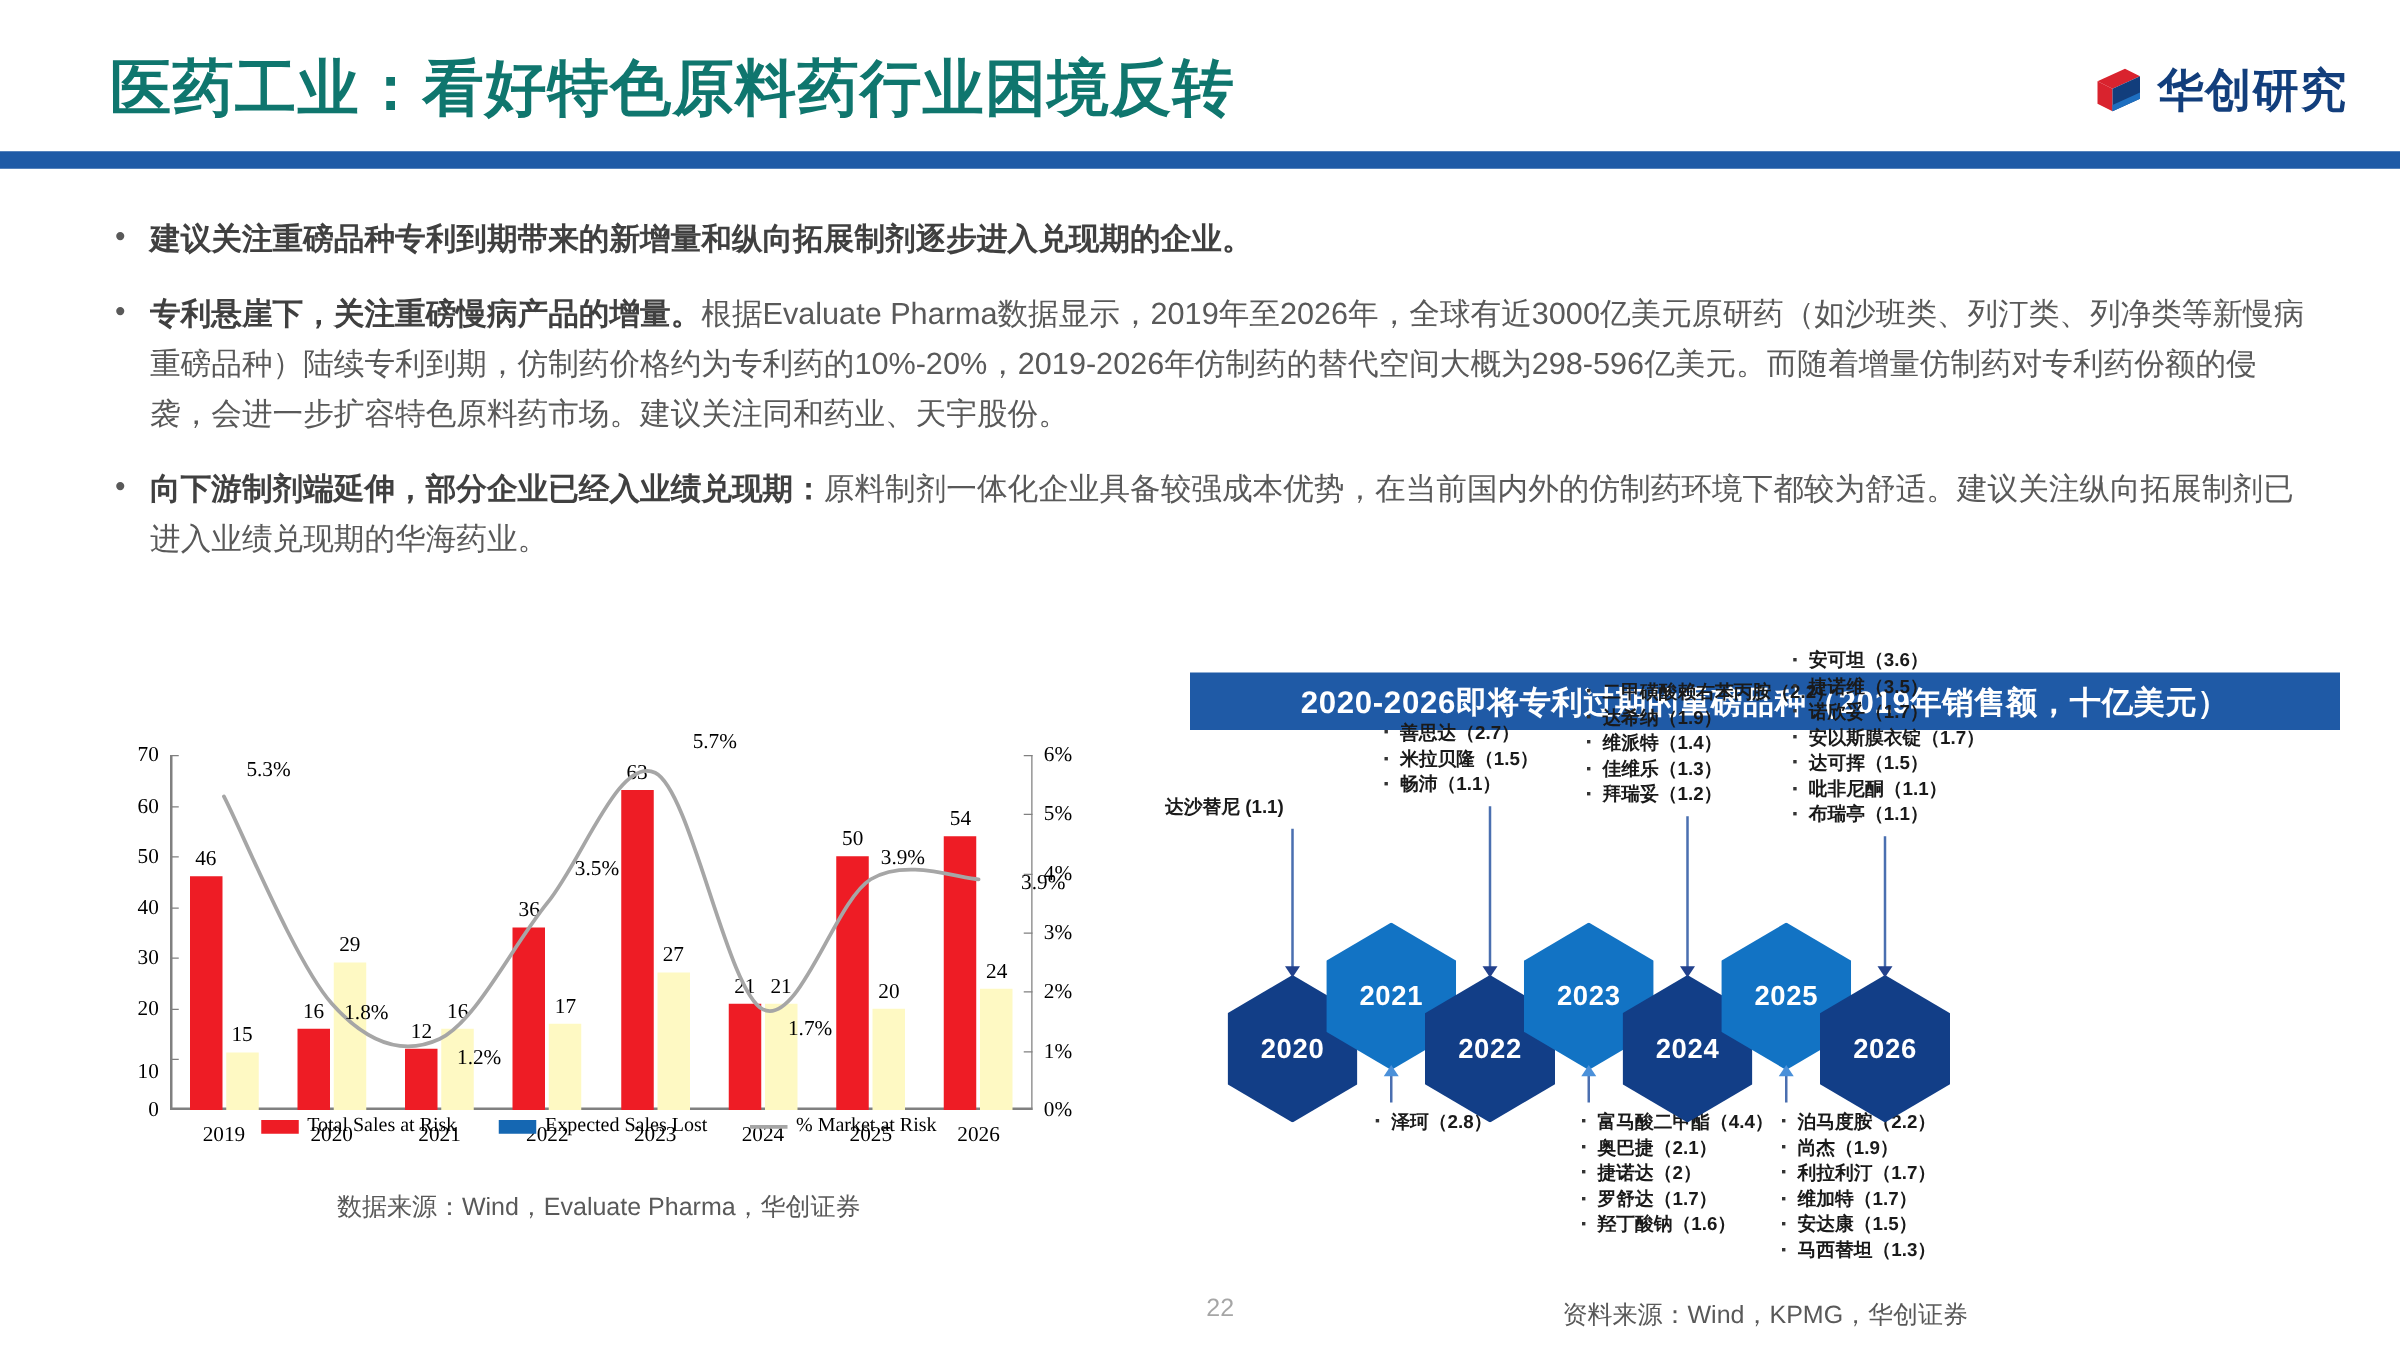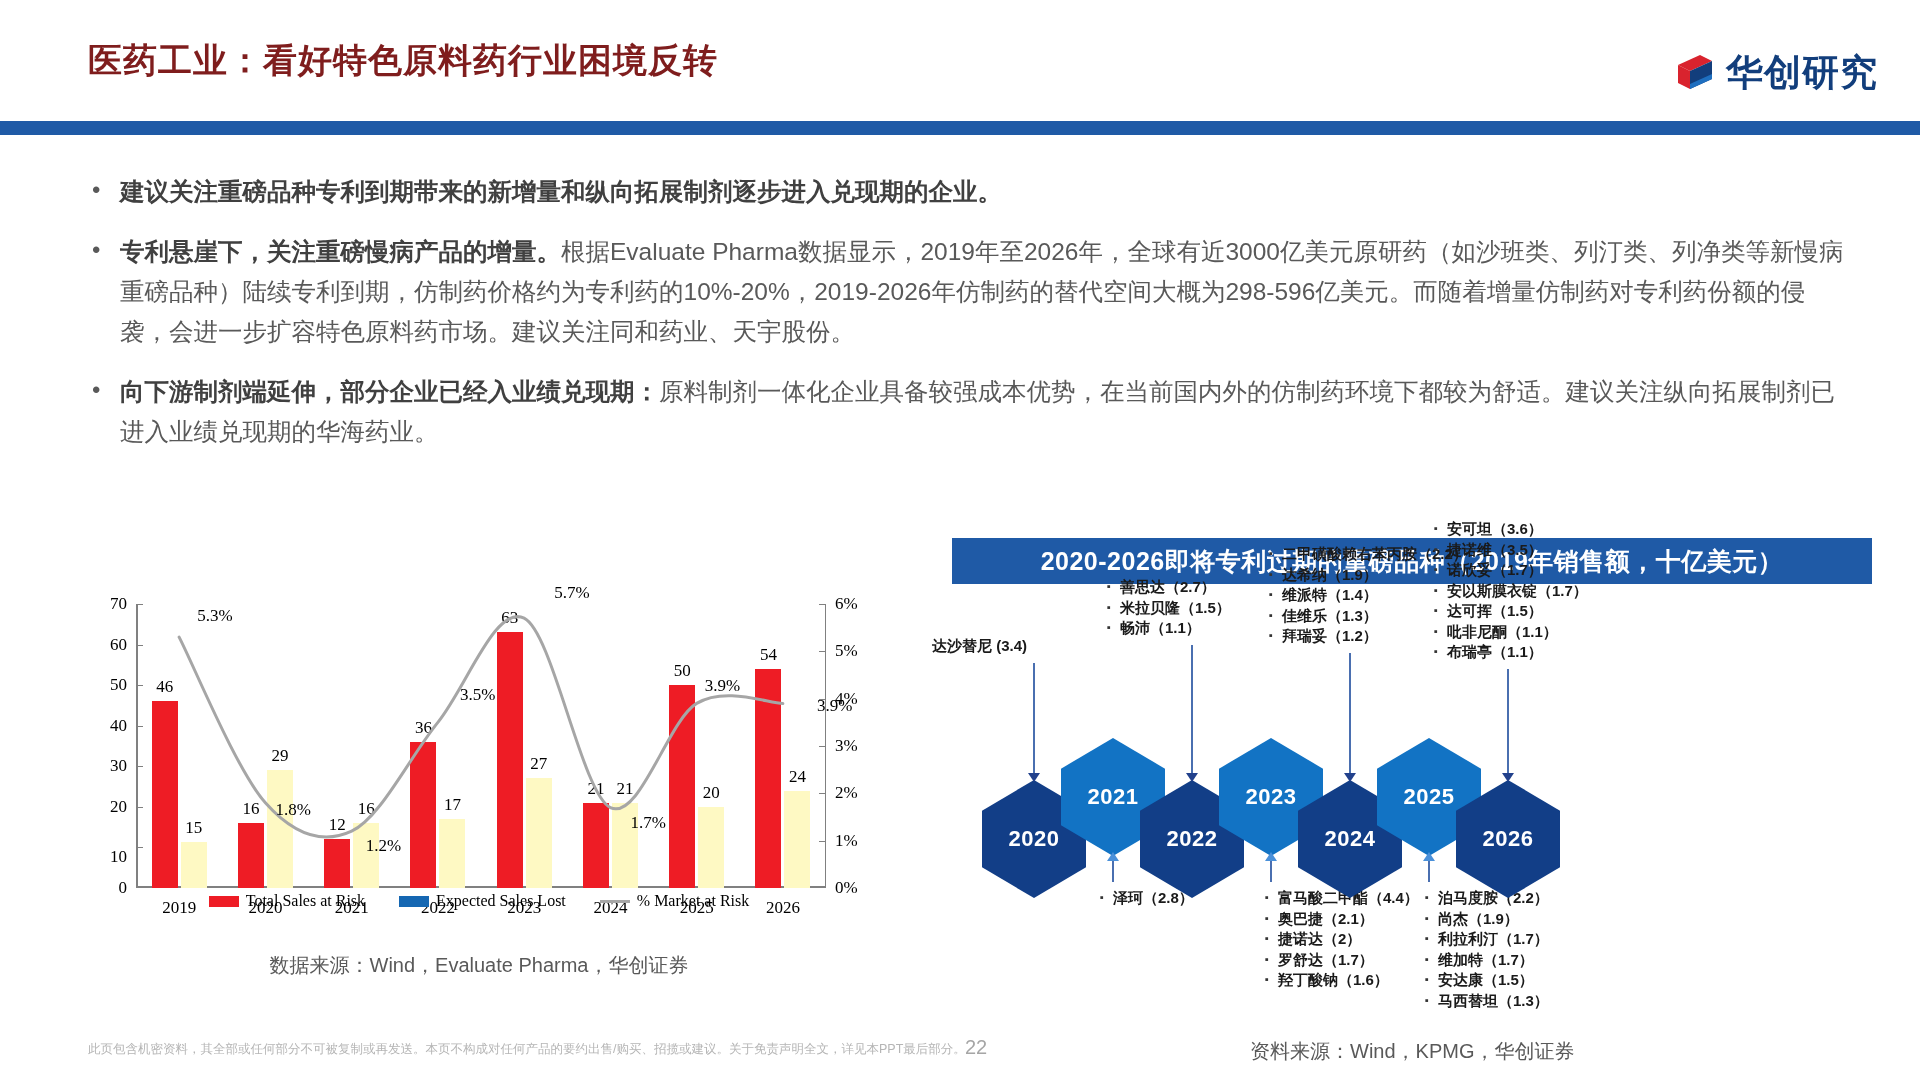--- a/index.html
+++ b/index.html
@@ -11,21 +11,21 @@
   }
   .slide { position: relative; width: 1920px; height: 1080px; background:#fff; }
 
   
   .header {
     position: absolute; left: 0; top: 0; width: 1920px; height: 135px;
     background: #ffffff;
   }
   .header-title {
     position: absolute; left: 88px; top: 38px;
-    font-size: 34px; font-weight: bold; color: #7f1d1d;
+    font-size: 49px; font-weight: bold; color: #0f766e;
     letter-spacing: 1px; white-space: nowrap;
   }
   .header-rule {
     position: absolute; left: 0; top: 121px; width: 1920px; height: 14px;
     background: #1f5aa6;
   }
   .logo-wrap {
     position: absolute; right: 42px; top: 48px;
     display: flex; align-items: center; gap: 10px;
   }
@@ -309,21 +309,21 @@
         </div>
       </div>
   </div>
   <div class="src-left">数据来源：Wind，Evaluate Pharma，华创证券</div>
 
   <div class="hexwrap" id="hexwrap">
       <div class="hex dark" style="left: 30px; top: 194px;">2020</div>
       <div class="arrow" style="left: 81px; top: 76.5px; height: 111.5px;"></div>
       <div class="arrowhead-down" style="left: 76px; top: 187px;"></div>
       <div class="labelbox plain" style="left: -20px; top: 50px;">
-        <div class="">达沙替尼 (3.4)</div>
+        <div class="">达沙替尼 (1.1)</div>
       </div>
       <div class="hex light" style="left: 109px; top: 152px;">2021</div>
       <div class="arrow" style="left: 160px; top: 274px; height: 22px;"></div>
       <div class="arrowhead-up" style="left: 155px; top: 266px;"></div>
       <div class="labelbox" style="left: 148px; top: 302px;">
         <div class="li">泽珂（2.8）</div>
       </div>
       <div class="hex dark" style="left: 188px; top: 194px;">2022</div>
       <div class="arrow" style="left: 239px; top: 58.5px; height: 129.5px;"></div>
       <div class="arrowhead-down" style="left: 234px; top: 187px;"></div>
@@ -371,15 +371,14 @@
         <div class="li">捷诺维（3.5）</div>
         <div class="li">诺欣妥（1.7）</div>
         <div class="li">安以斯膜衣锭（1.7）</div>
         <div class="li">达可挥（1.5）</div>
         <div class="li">吡非尼酮（1.1）</div>
         <div class="li">布瑞亭（1.1）</div>
       </div>
     </div>
   <div class="src-right">资料来源：Wind，KPMG，华创证券</div>
 
-  <div class="disclaimer">此页包含机密资料，其全部或任何部分不可被复制或再发送。本页不构成对任何产品的要约出售/购买、招揽或建议。关于免责声明全文，详见本PPT最后部分。</div>
   <div class="pagenum">22</div>
 </div>
 
 </body></html>

